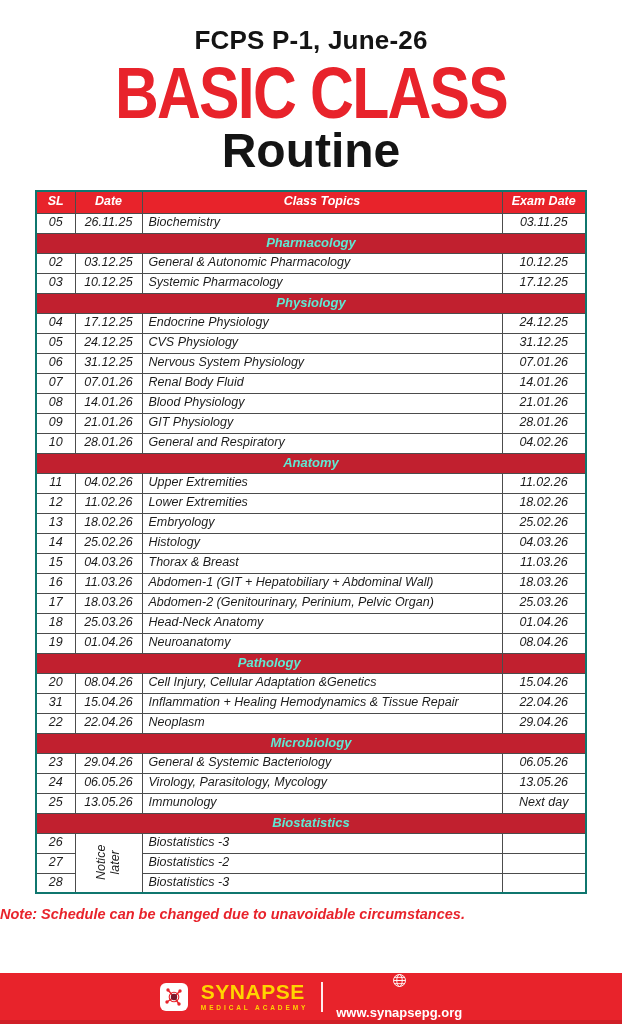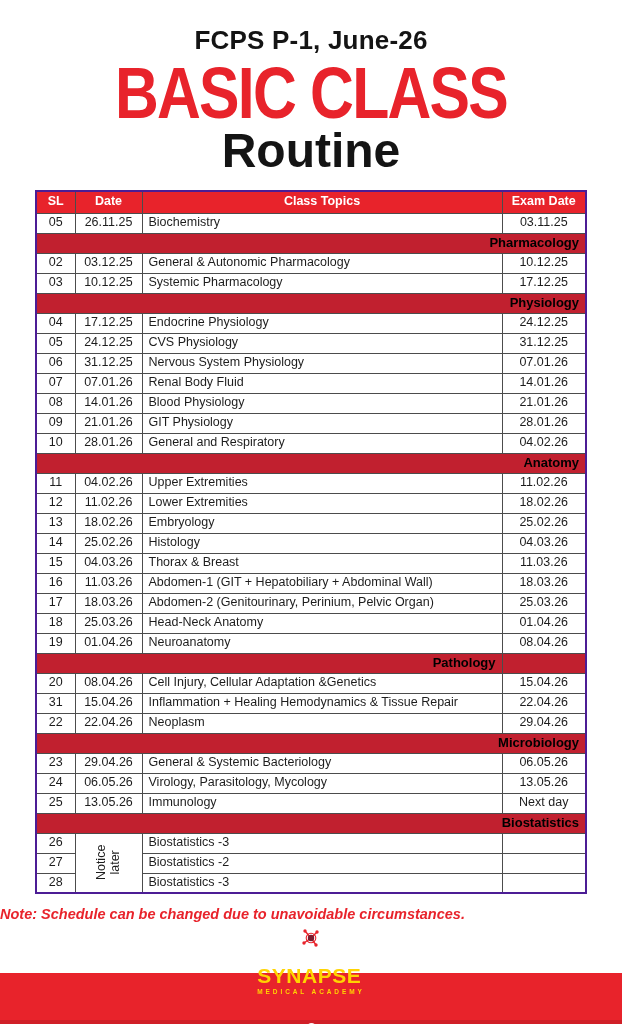--- a/index.html
+++ b/index.html
@@ -13,50 +13,50 @@
   .sub-title { font-size:26px; font-weight:bold; color:#141414; letter-spacing:0.2px; }
   .big-title {
     display:block; font-size:69px; font-weight:800; color:#e8232b;
     letter-spacing:-2px; line-height:1.0; margin-top:2px;
     transform:scale(0.88,1.04); transform-origin:center top; white-space:nowrap;
   }
   .routine-title { font-size:48px; font-weight:bold; color:#141414; margin-top:0px; line-height:1.0; }
   
   table.routine {
     border-collapse:collapse; table-layout:fixed; width:550px;
-    margin:15px auto 8px auto; border:2px solid #4c1d95;
+    margin:15px auto 8px auto; border:2px solid #0f766e;font-style:italic;
   }
   .routine th, .routine td {
     border:1px solid #4c4c4c; height:20px; padding:0 6px;
     font-size:12.5px; color:#1d1d1d; overflow:hidden; white-space:nowrap;
     background:#fff; line-height:1.1;
   }
   .routine thead th {
     background:#e8232b; color:#ffffff; font-weight:bold; text-align:center;
     font-size:12.5px; height:22px;
   }
   tr.section-row td {
-    background:#c1202f; color:#000000; font-weight:bold; text-align:right;
+    background:#c1202f; color:#5eead4; font-weight:bold; text-align:center;
     font-size:13px; height:20px;
   }
   td.sl-cell, td.date-cell, td.exam-cell { text-align:center; }
   td.topic-cell { text-align:left; }
   td.merged-date-cell { position:relative; padding:0; }
   .rot-wrap { position:absolute; inset:0; display:flex; align-items:center; justify-content:center; }
   .rot-inner { transform:rotate(-90deg); text-align:center; font-size:12.5px; color:#1d1d1d; line-height:1.15; }
   
   .note {
     margin-top:12px; text-align:left; color:#e8232b;
     font-weight:bold; font-style:italic; font-size:14.5px;
   }
   
   .footer {
     position:absolute; left:0; right:0; bottom:0; height:51px;
     background:#e8232b; border-bottom:4px solid #d01f27;
-    display:flex; align-items:center; justify-content:center; gap:13px;flex-direction:column;
+    display:flex; align-items:center; justify-content:center; gap:13px;
   }
   .logo-box {
     width:28px; height:28px; background:#ffffff; border-radius:6px;
     display:flex; align-items:center; justify-content:center; flex:0 0 auto;
   }
   .brand { display:flex; flex-direction:column; line-height:1; }
   .brand-name { color:#ffd400; font-size:21px; font-weight:800; letter-spacing:0.5px; }
   .brand-sub  { color:#ffd400; font-size:6.5px; font-weight:bold; letter-spacing:2.9px; margin-top:3px; }
   .foot-divider { width:2px; height:30px; background:#ffffff; opacity:0.92; }
   .site { display:flex; flex-direction:column; align-items:center; }

